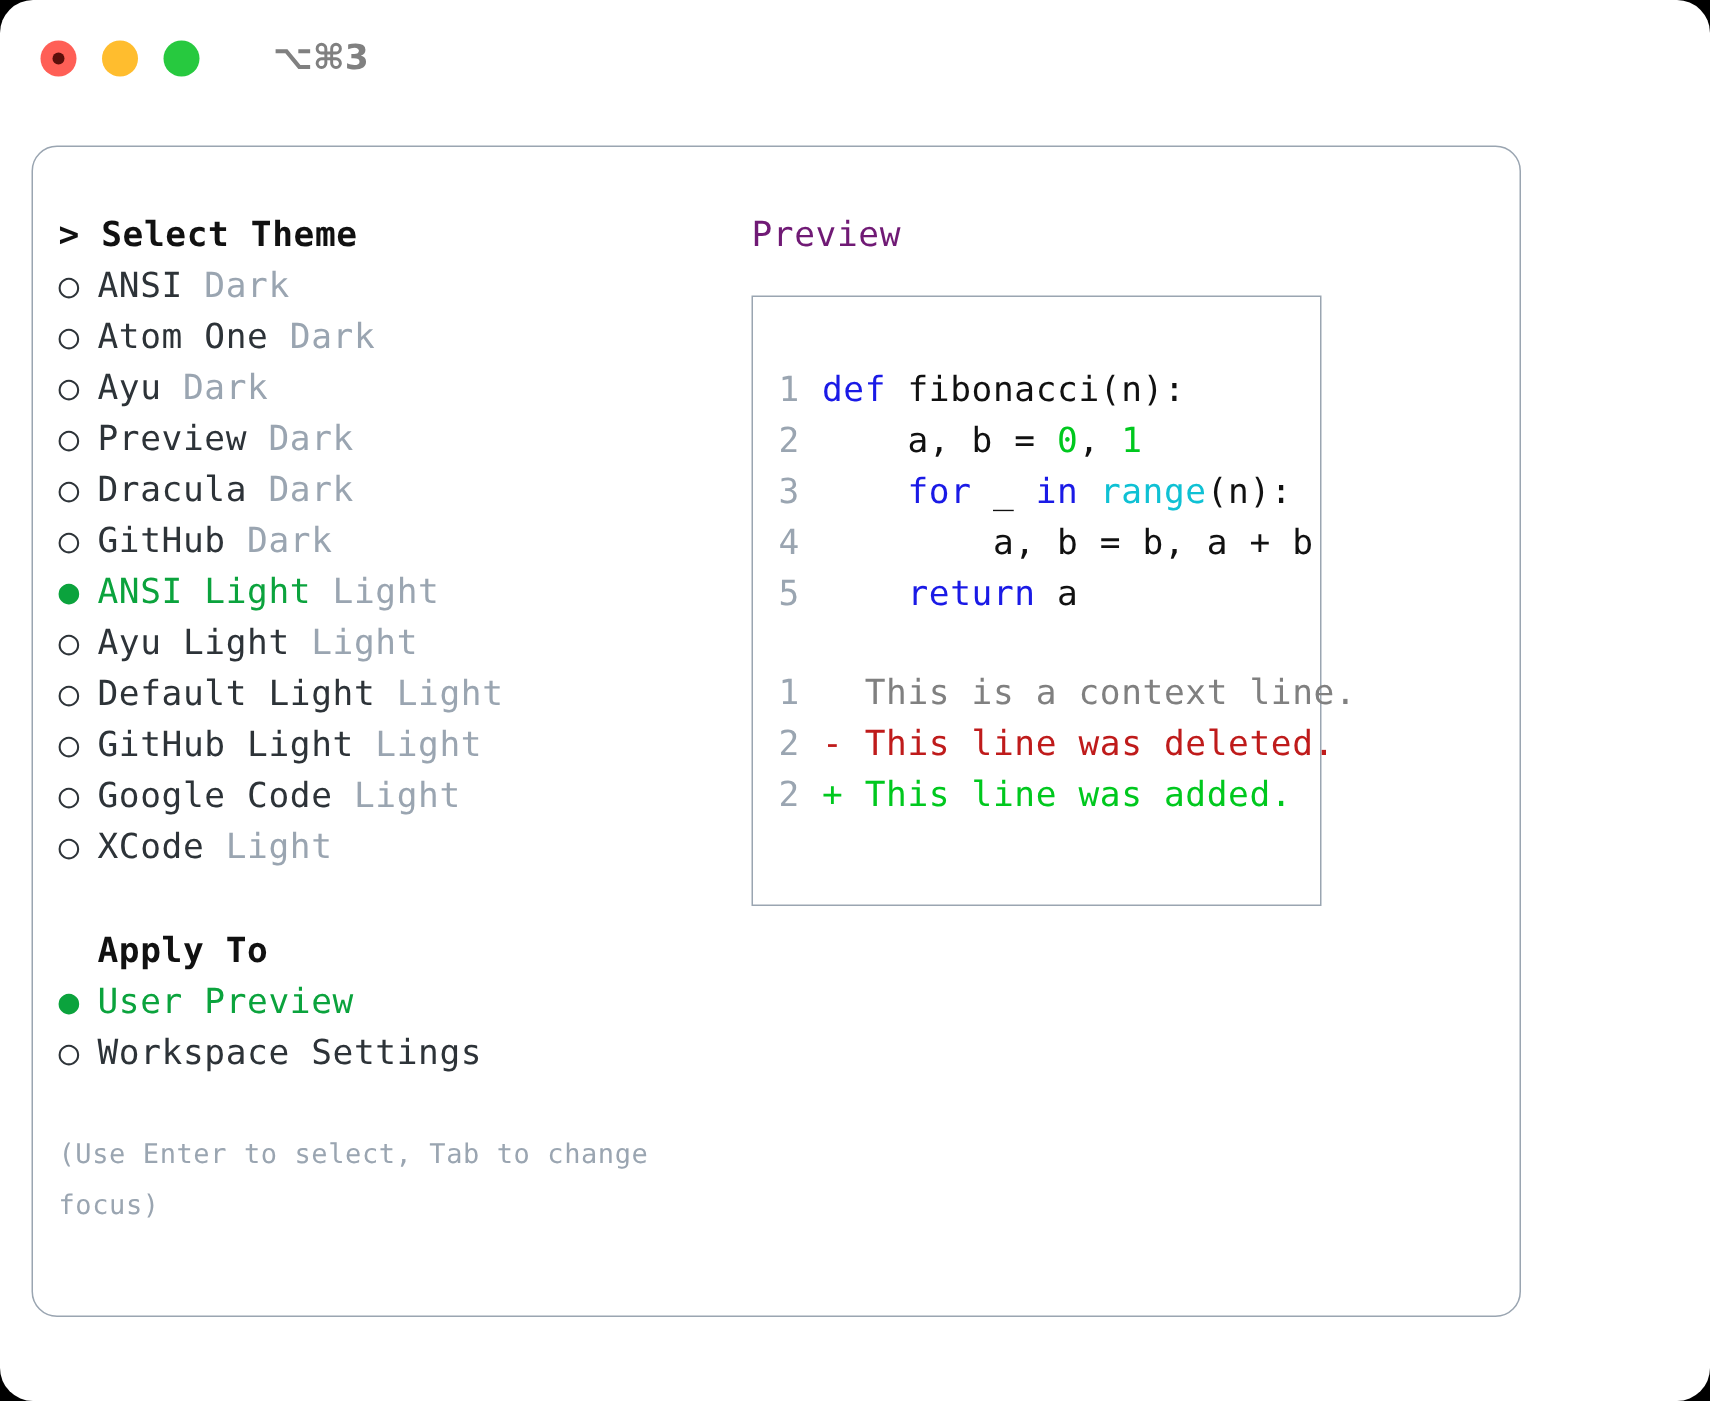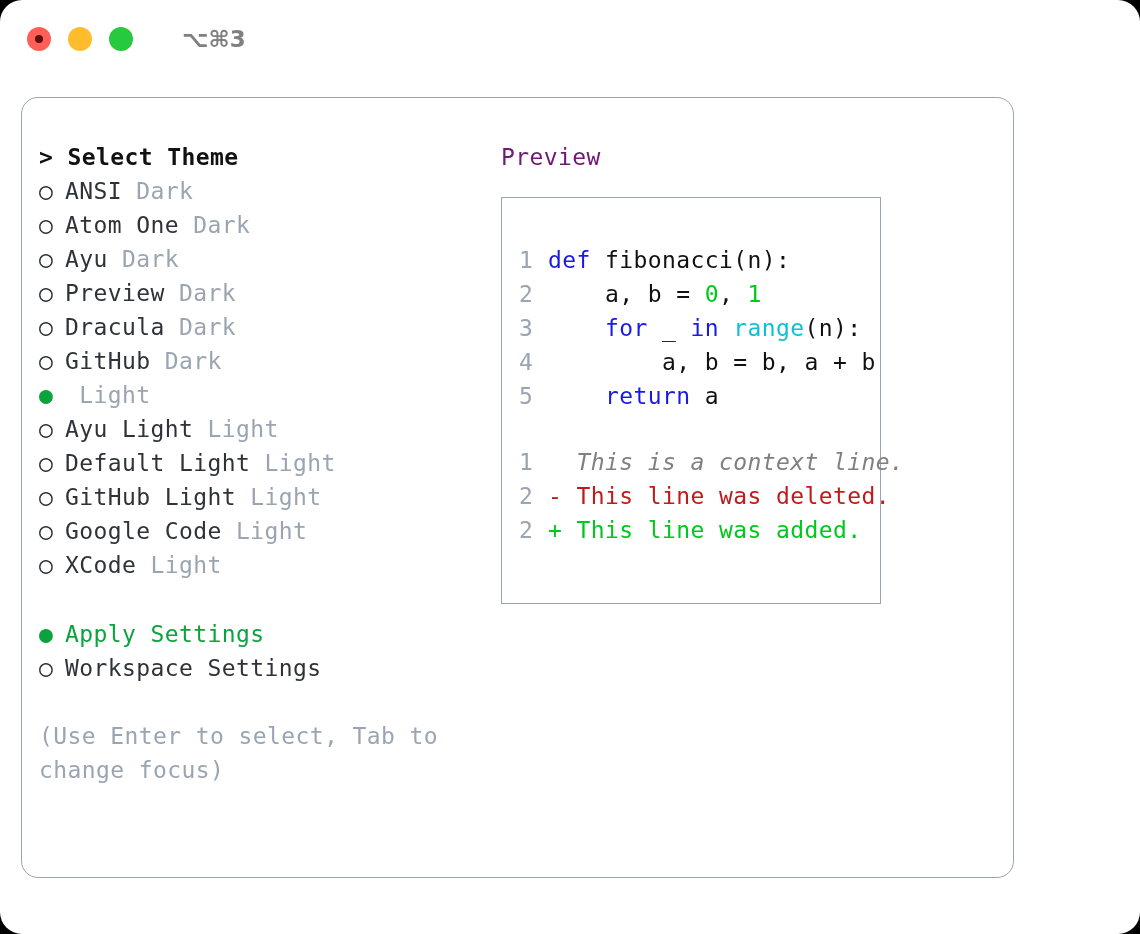--- a/index.html
+++ b/index.html
@@ -127,21 +127,21 @@
     color: #111111;
     white-space: pre;
     padding-left: 26px;
     letter-spacing: 0.4px;
   }
 
   .gap { height: 35px; }
   .gap-small { height: 34px; }
 
   .hint {
-    font-size: 23px;
+    font-size: 18px;
     line-height: 34px;
     color: #9aa5b1;
     width: 408px;
     letter-spacing: 0.4px;
   }
 
   
   .right-col {
     position: absolute;
     left: 479px;
@@ -188,21 +188,21 @@
 
   .diff {
     position: absolute;
     left: 17px;
     top: 247px;
     font-size: 23px;
     line-height: 34px;
     white-space: pre;
     letter-spacing: 0.4px;
   }
-  .diff-ctx { color: #808080; font-style: italic; }
+  .diff-ctx { color: #808080; }
   .diff-del { color: #bf1b1b; }
   .diff-add { color: #00c81e; }
 </style>
 </head>
 <body>
 
 <div class="page">
 
   <div class="titlebar">
     <div class="lights">
@@ -219,33 +219,34 @@
 
       <div class="header-row">&gt; Select Theme</div>
 
       <div id="theme-list">
           <div class="opt"><span class="marker">○</span><span class="lbl">ANSI</span><span class="suffix"> Dark</span></div>
           <div class="opt"><span class="marker">○</span><span class="lbl">Atom One</span><span class="suffix"> Dark</span></div>
           <div class="opt"><span class="marker">○</span><span class="lbl">Ayu</span><span class="suffix"> Dark</span></div>
           <div class="opt"><span class="marker">○</span><span class="lbl">Preview</span><span class="suffix"> Dark</span></div>
           <div class="opt"><span class="marker">○</span><span class="lbl">Dracula</span><span class="suffix"> Dark</span></div>
           <div class="opt"><span class="marker">○</span><span class="lbl">GitHub</span><span class="suffix"> Dark</span></div>
-          <div class="opt selected"><span class="marker">●</span><span class="suffix"> Light</span></div>
+          <div class="opt selected"><span class="marker">●</span><span class="lbl">ANSI Light</span><span class="suffix"> Light</span></div>
           <div class="opt"><span class="marker">○</span><span class="lbl">Ayu Light</span><span class="suffix"> Light</span></div>
           <div class="opt"><span class="marker">○</span><span class="lbl">Default Light</span><span class="suffix"> Light</span></div>
           <div class="opt"><span class="marker">○</span><span class="lbl">GitHub Light</span><span class="suffix"> Light</span></div>
           <div class="opt"><span class="marker">○</span><span class="lbl">Google Code</span><span class="suffix"> Light</span></div>
           <div class="opt"><span class="marker">○</span><span class="lbl">XCode</span><span class="suffix"> Light</span></div>
         </div>
 
       <div class="gap"></div>
 
+      <div class="section-title">Apply To</div>
 
       <div id="apply-list">
-          <div class="opt selected"><span class="marker">●</span><span class="lbl">Apply Settings</span></div>
+          <div class="opt selected"><span class="marker">●</span><span class="lbl">User Preview</span></div>
           <div class="opt"><span class="marker">○</span><span class="lbl">Workspace Settings</span></div>
         </div>
 
       <div class="gap-small"></div>
 
       <div class="hint">(Use Enter to select, Tab to change focus)</div>
     </div>
 
     <div class="right-col">
       <div class="preview-label">Preview</div>

